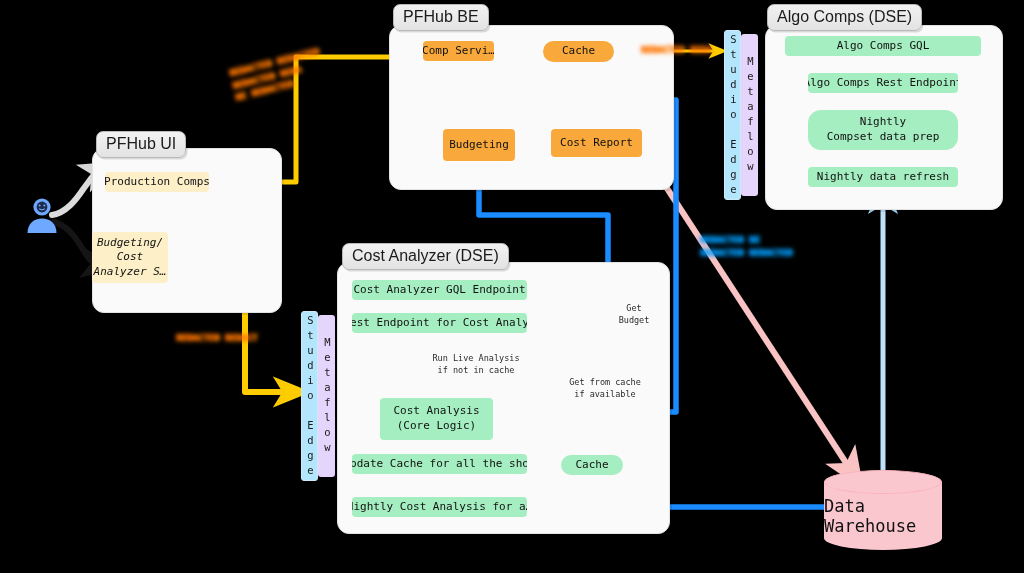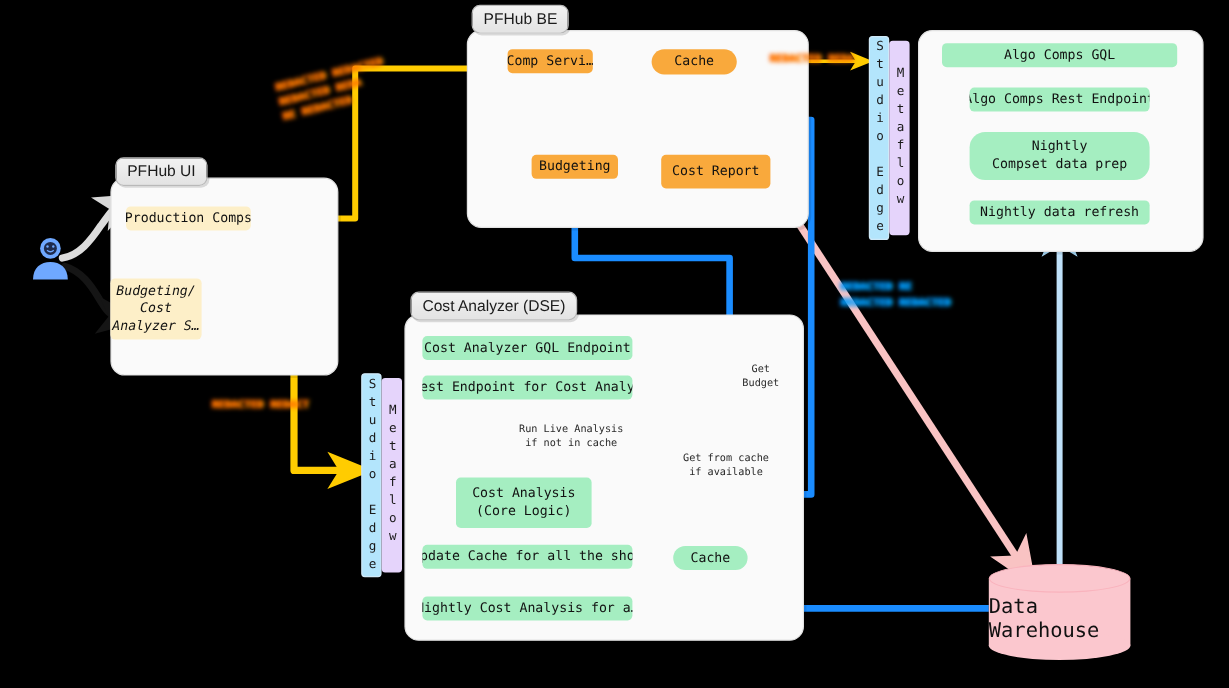--- a/index.html
+++ b/index.html
@@ -28,21 +28,21 @@
     background: #fafafa;
     border: 1px solid #e2e2e2;
     border-radius: 12px;
     box-shadow: 2px 2px 0 rgba(0,0,0,0.10);
   }
   .group-title {
     position: absolute;
     background: linear-gradient(#f2f2f2, #e3e3e3);
     border: 1px solid #b9b9b9;
     border-radius: 7px;
-    font-size: 13px;
+    font-size: 16px;
     color: #1b1b1b;
     padding: 3px 9px 4px 9px;
     white-space: nowrap;
     box-shadow: 1.5px 1.5px 0 rgba(0,0,0,0.13);
     font-family: "Liberation Sans", sans-serif;
   }
   
   .node {
     position: absolute;
     display: flex;
@@ -255,24 +255,25 @@
 
   <div class="node cream" style="left:92px; top:232px; width:76px; height:51px;font-style:italic;">Budgeting/
 Cost
 Analyzer S…</div>
 
   <div class="group" style="left:389px; top:25px; width:285px; height:165px;"></div>
   <div class="group-title" style="left:393px; top:4px;">PFHub BE</div>
 
   <div class="node orange" style="left:423px; top:41px; width:71px; height:20px;">Comp Servi…</div>
   <div class="node orange pill" style="left:543px; top:41px; width:71px; height:21px;">Cache</div>
-  <div class="node orange" style="left:443px; top:129px; width:72px; height:20px;">Budgeting</div>
+  <div class="node orange" style="left:443px; top:129px; width:72px; height:32px;">Budgeting</div>
   <div class="node orange" style="left:551px; top:129px; width:91px; height:28px;">Cost Report</div>
 
   <div class="group" style="left:765px; top:25px; width:238px; height:185px;"></div>
+  <div class="group-title" style="left:767px; top:4px;">Algo Comps (DSE)</div>
 
   <div class="node green" style="left:785px; top:36px; width:196px; height:20px;">Algo Comps GQL</div>
   <div class="node green" style="left:808px; top:73px; width:150px; height:20px;">Algo Comps Rest Endpoint</div>
   <div class="node green" style="left:808px; top:110px; width:150px; height:40px;border-radius:13px;">Nightly
 Compset data prep</div>
   <div class="node green" style="left:808px; top:167px; width:150px; height:20px;">Nightly data refresh</div>
 
   <div class="group" style="left:337px; top:262px; width:333px; height:272px;"></div>
   <div class="group-title" style="left:342px; top:243px;">Cost Analyzer (DSE)</div>
 

